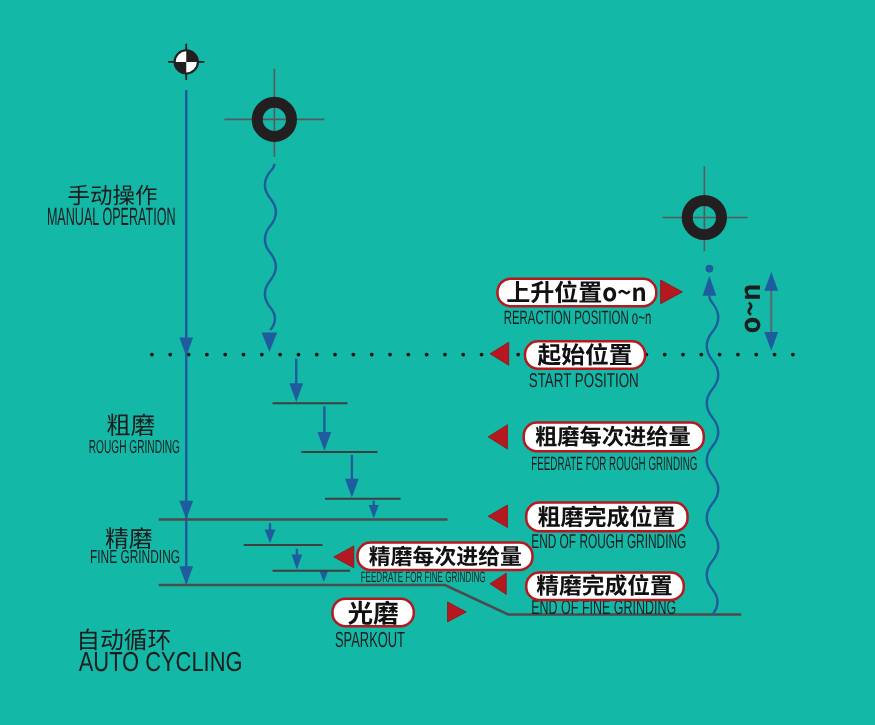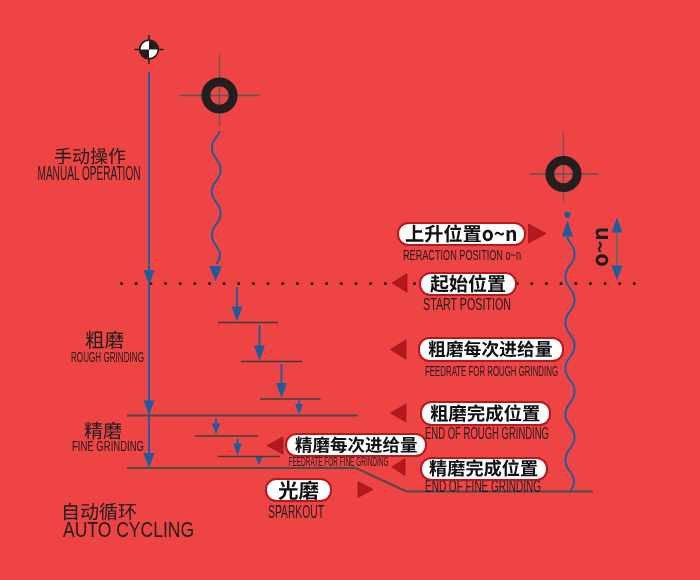--- a/index.html
+++ b/index.html
@@ -1,18 +1,18 @@
 <!DOCTYPE html>
 <html><head>
 <meta charset="utf-8">
 <style>
   html,body { margin:0; padding:0; background:#ffffff; }
   #stage {
     position:relative; width:700px; height:580px; overflow:hidden;
-    background:#ef4444;
+    background:#14b8a6;
     font-family:"Liberation Sans", sans-serif;
   }
   #linework { position:absolute; left:0; top:0; }
   .cjk-label { position:absolute; color:#1d1d1f; line-height:0; }
   .cjk-label svg, .callout svg { display:block; }
   .callout {
     position:absolute; box-sizing:border-box;
     border:2px solid #b5181e; border-radius:11.5px; background:#ffffff;
     display:flex; align-items:center; justify-content:center;
     color:#111113; line-height:0;

